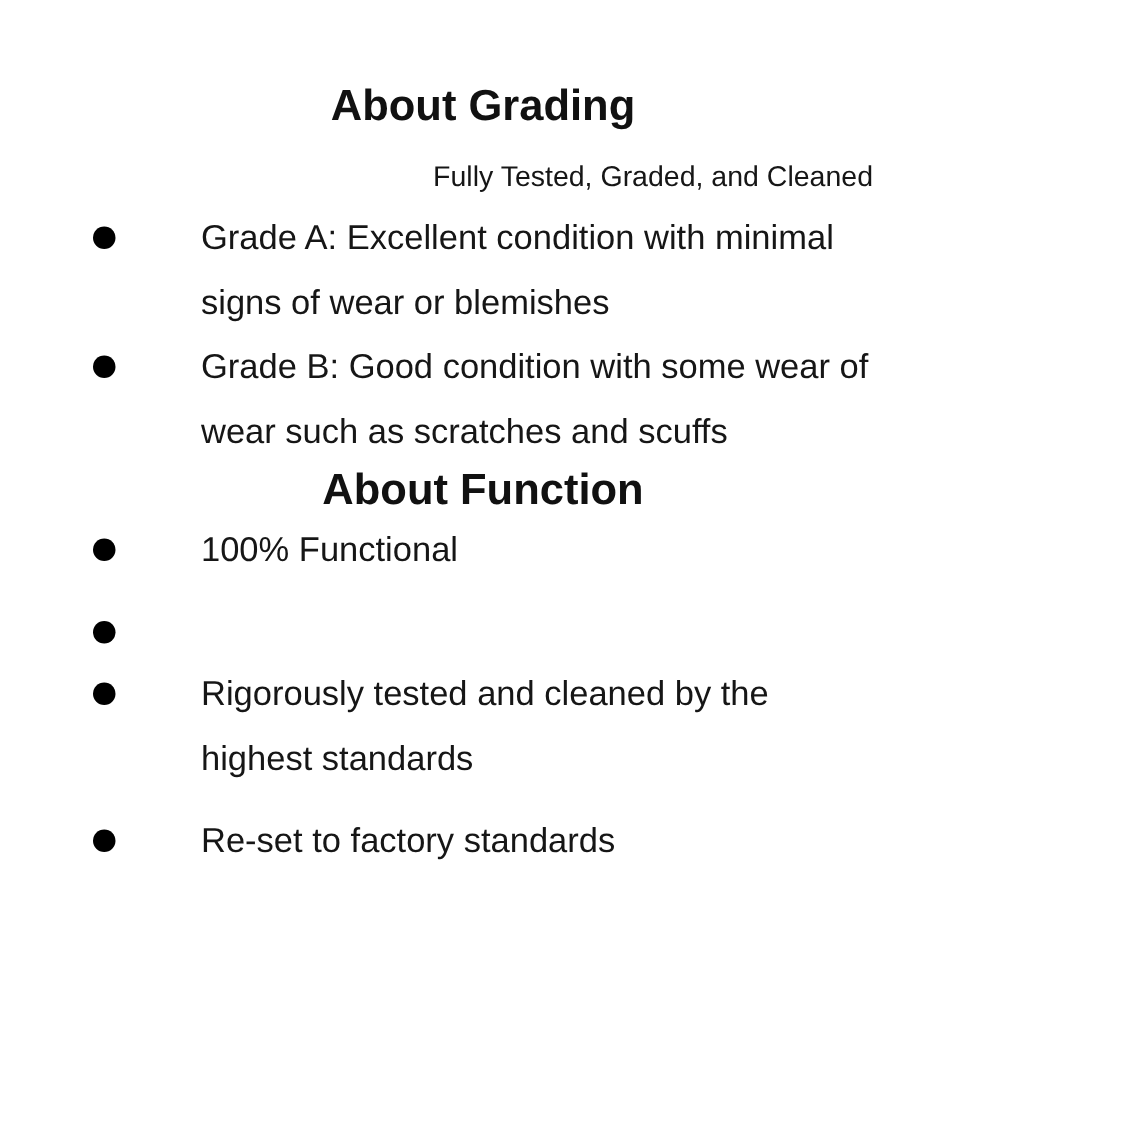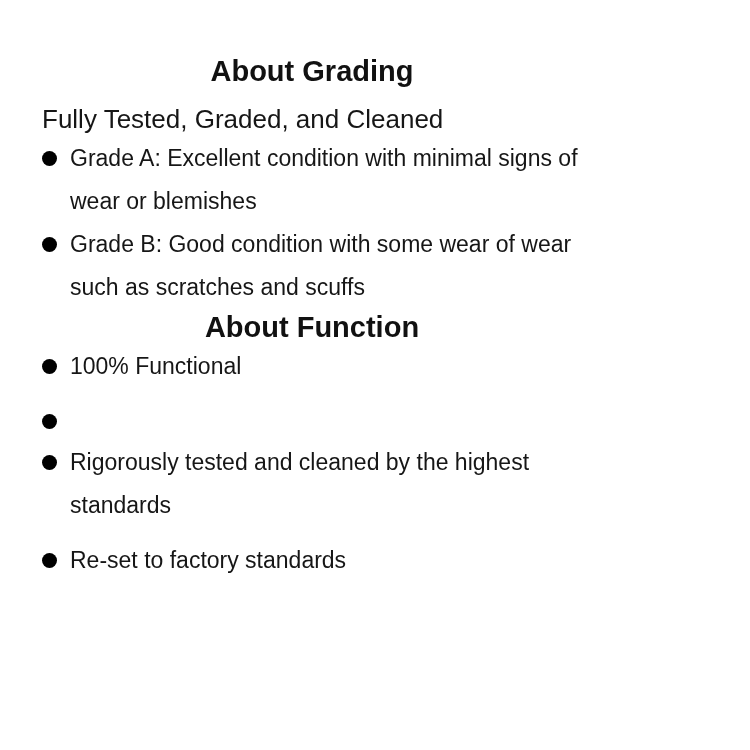--- a/index.html
+++ b/index.html
@@ -11,45 +11,46 @@
     height: 750px;
     background: #ffffff;
     font-family: "Liberation Sans", sans-serif;
     color: #161616;
     overflow: hidden;
   }
   .page {
     box-sizing: border-box;
     width: 640px;
     height: 750px;
-    padding: 53px 58px 0 42px;
+    padding: 53px 58px 0 62px;
   }
   .section-title {
     font-weight: bold;
     font-size: 29px;
     line-height: 36px;
     text-align: center;
     color: #111111;
   }
   .subtitle {
-    font-size: 26px;
+    font-size: 19px;
     line-height: 36px;
-    text-align: left;
+    text-align: right;
     margin-top: 12px;
   }
   ul.bullet-list {
     list-style: none;
     margin: 0;
     padding: 0;
   }
   ul.bullet-list li {
     display: flex;
     align-items: flex-start;
     font-size: 23px;
     line-height: 43px;
+    gap: 44px;
   }
   .dot {
     flex: 0 0 15px;
     width: 15px;
     height: 15px;
     border-radius: 50%;
     background: #000000;
     margin: 14px 13px 0 0;
   }
   .item-text {

